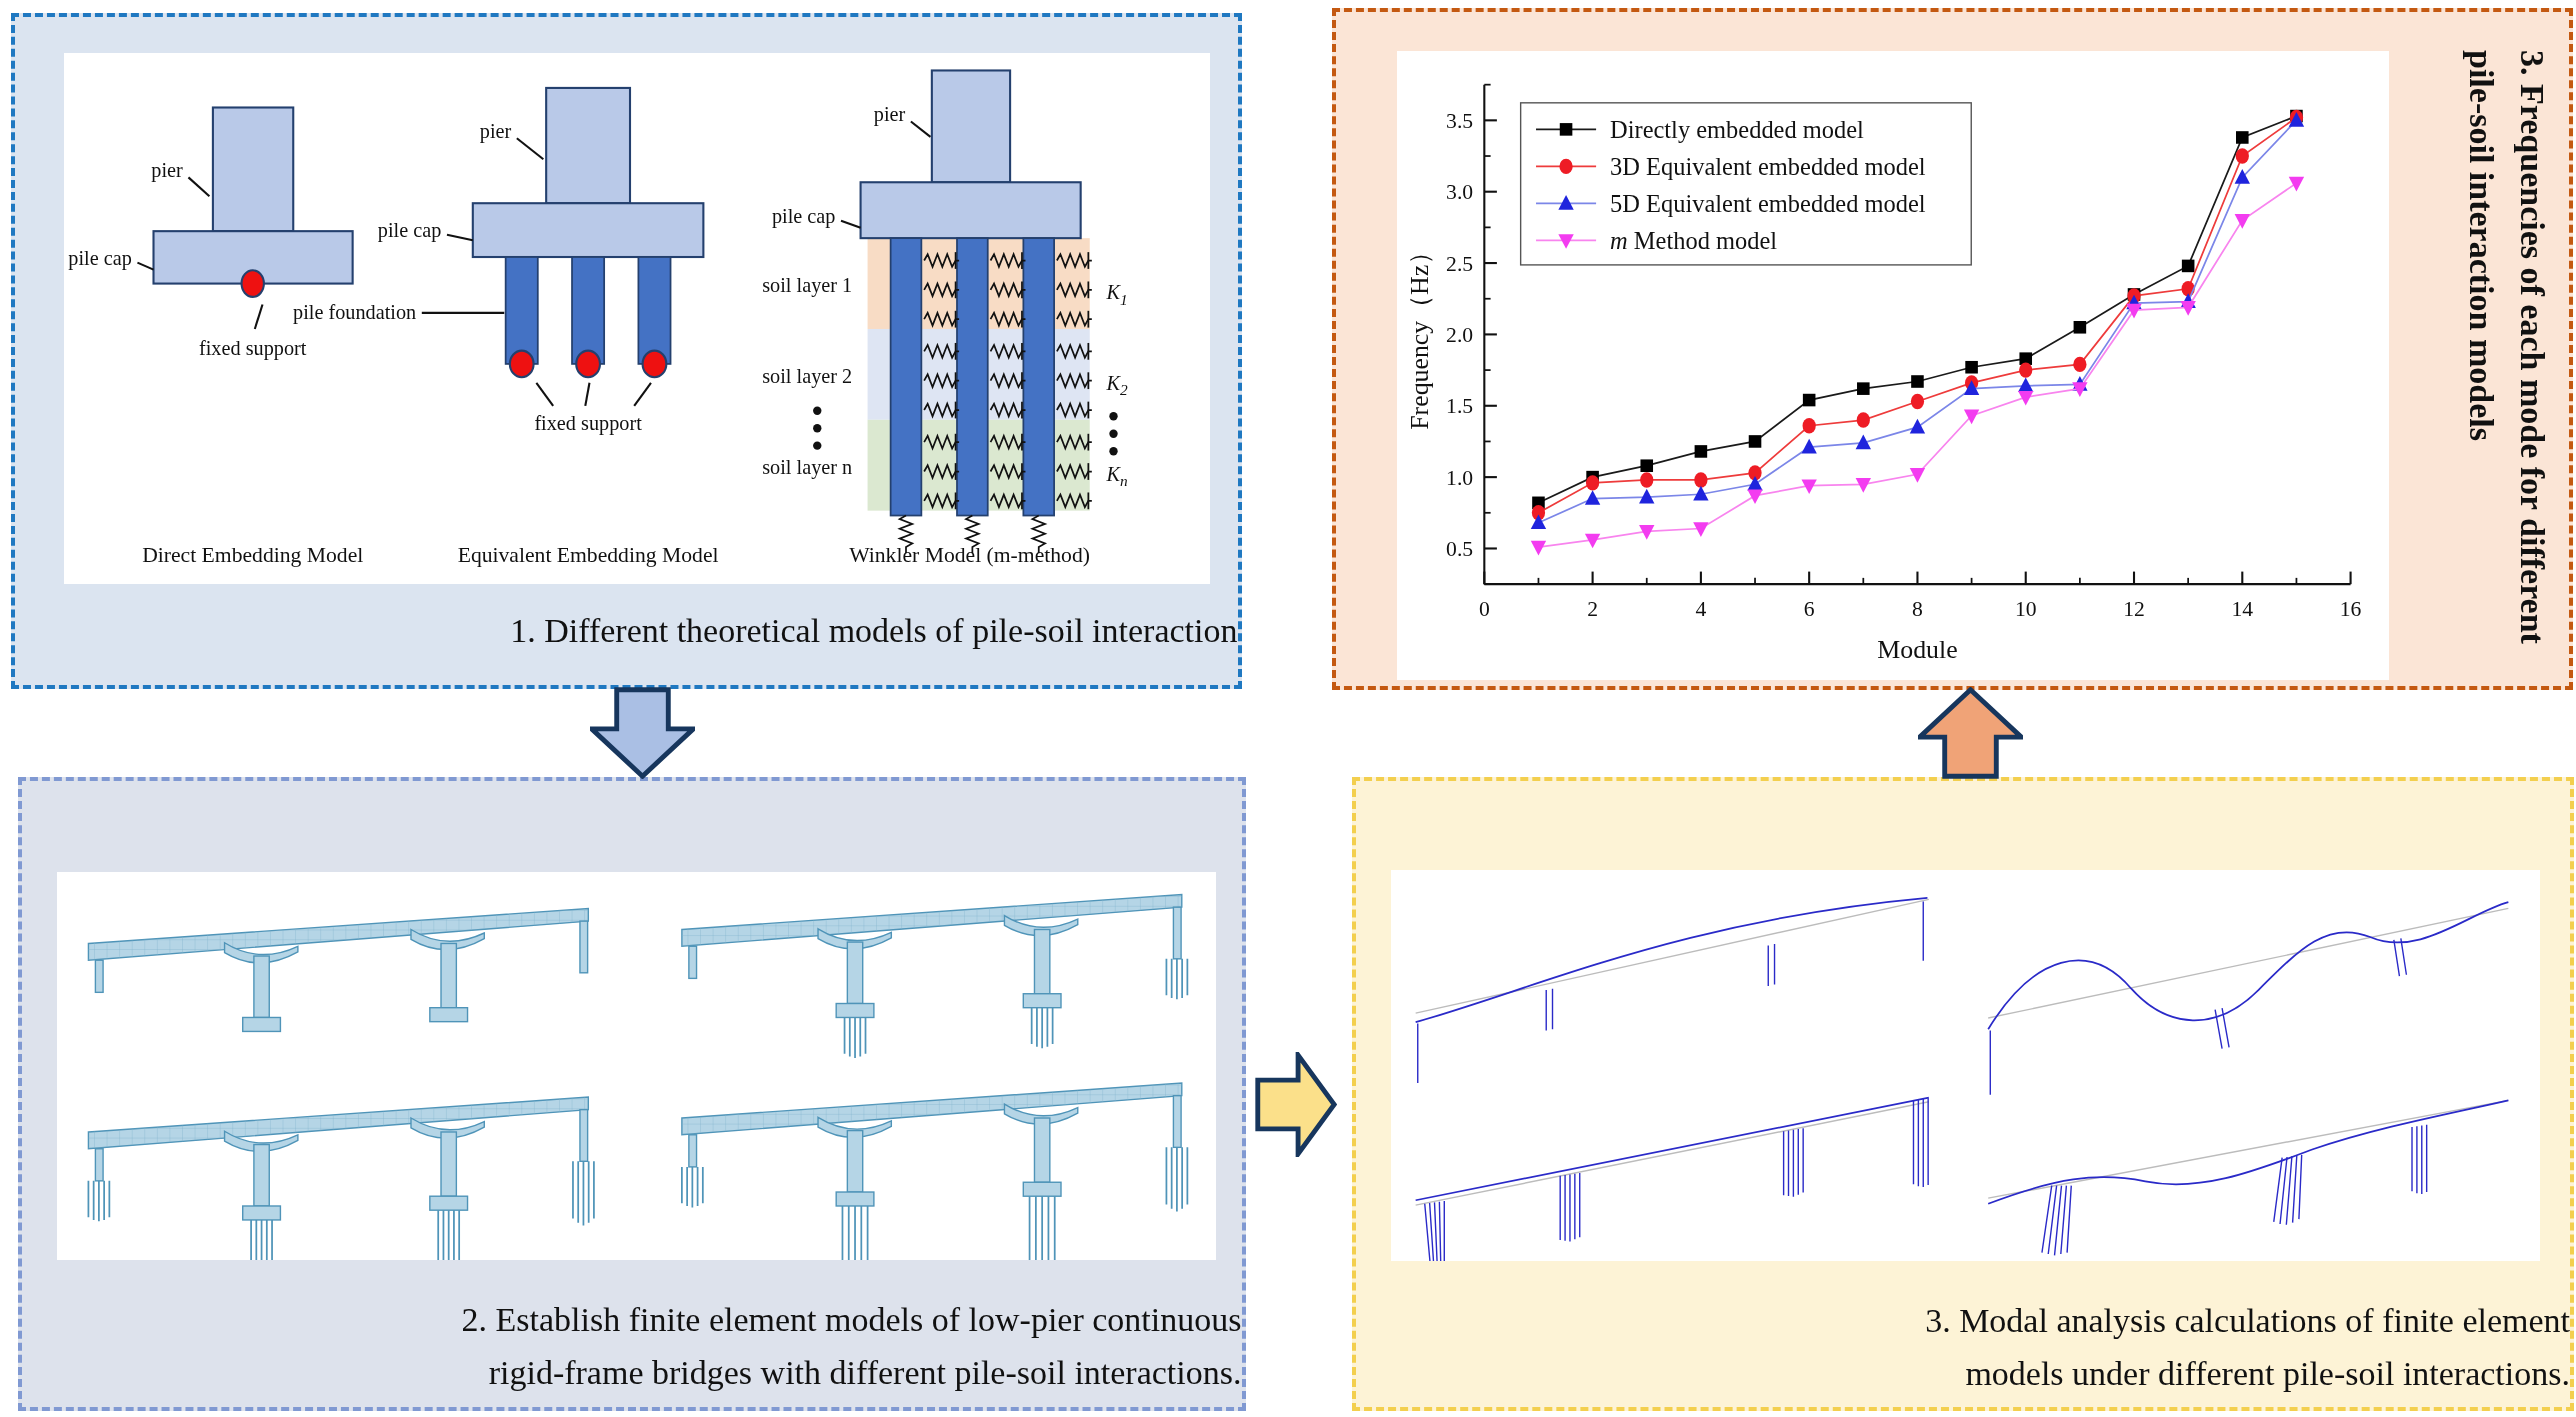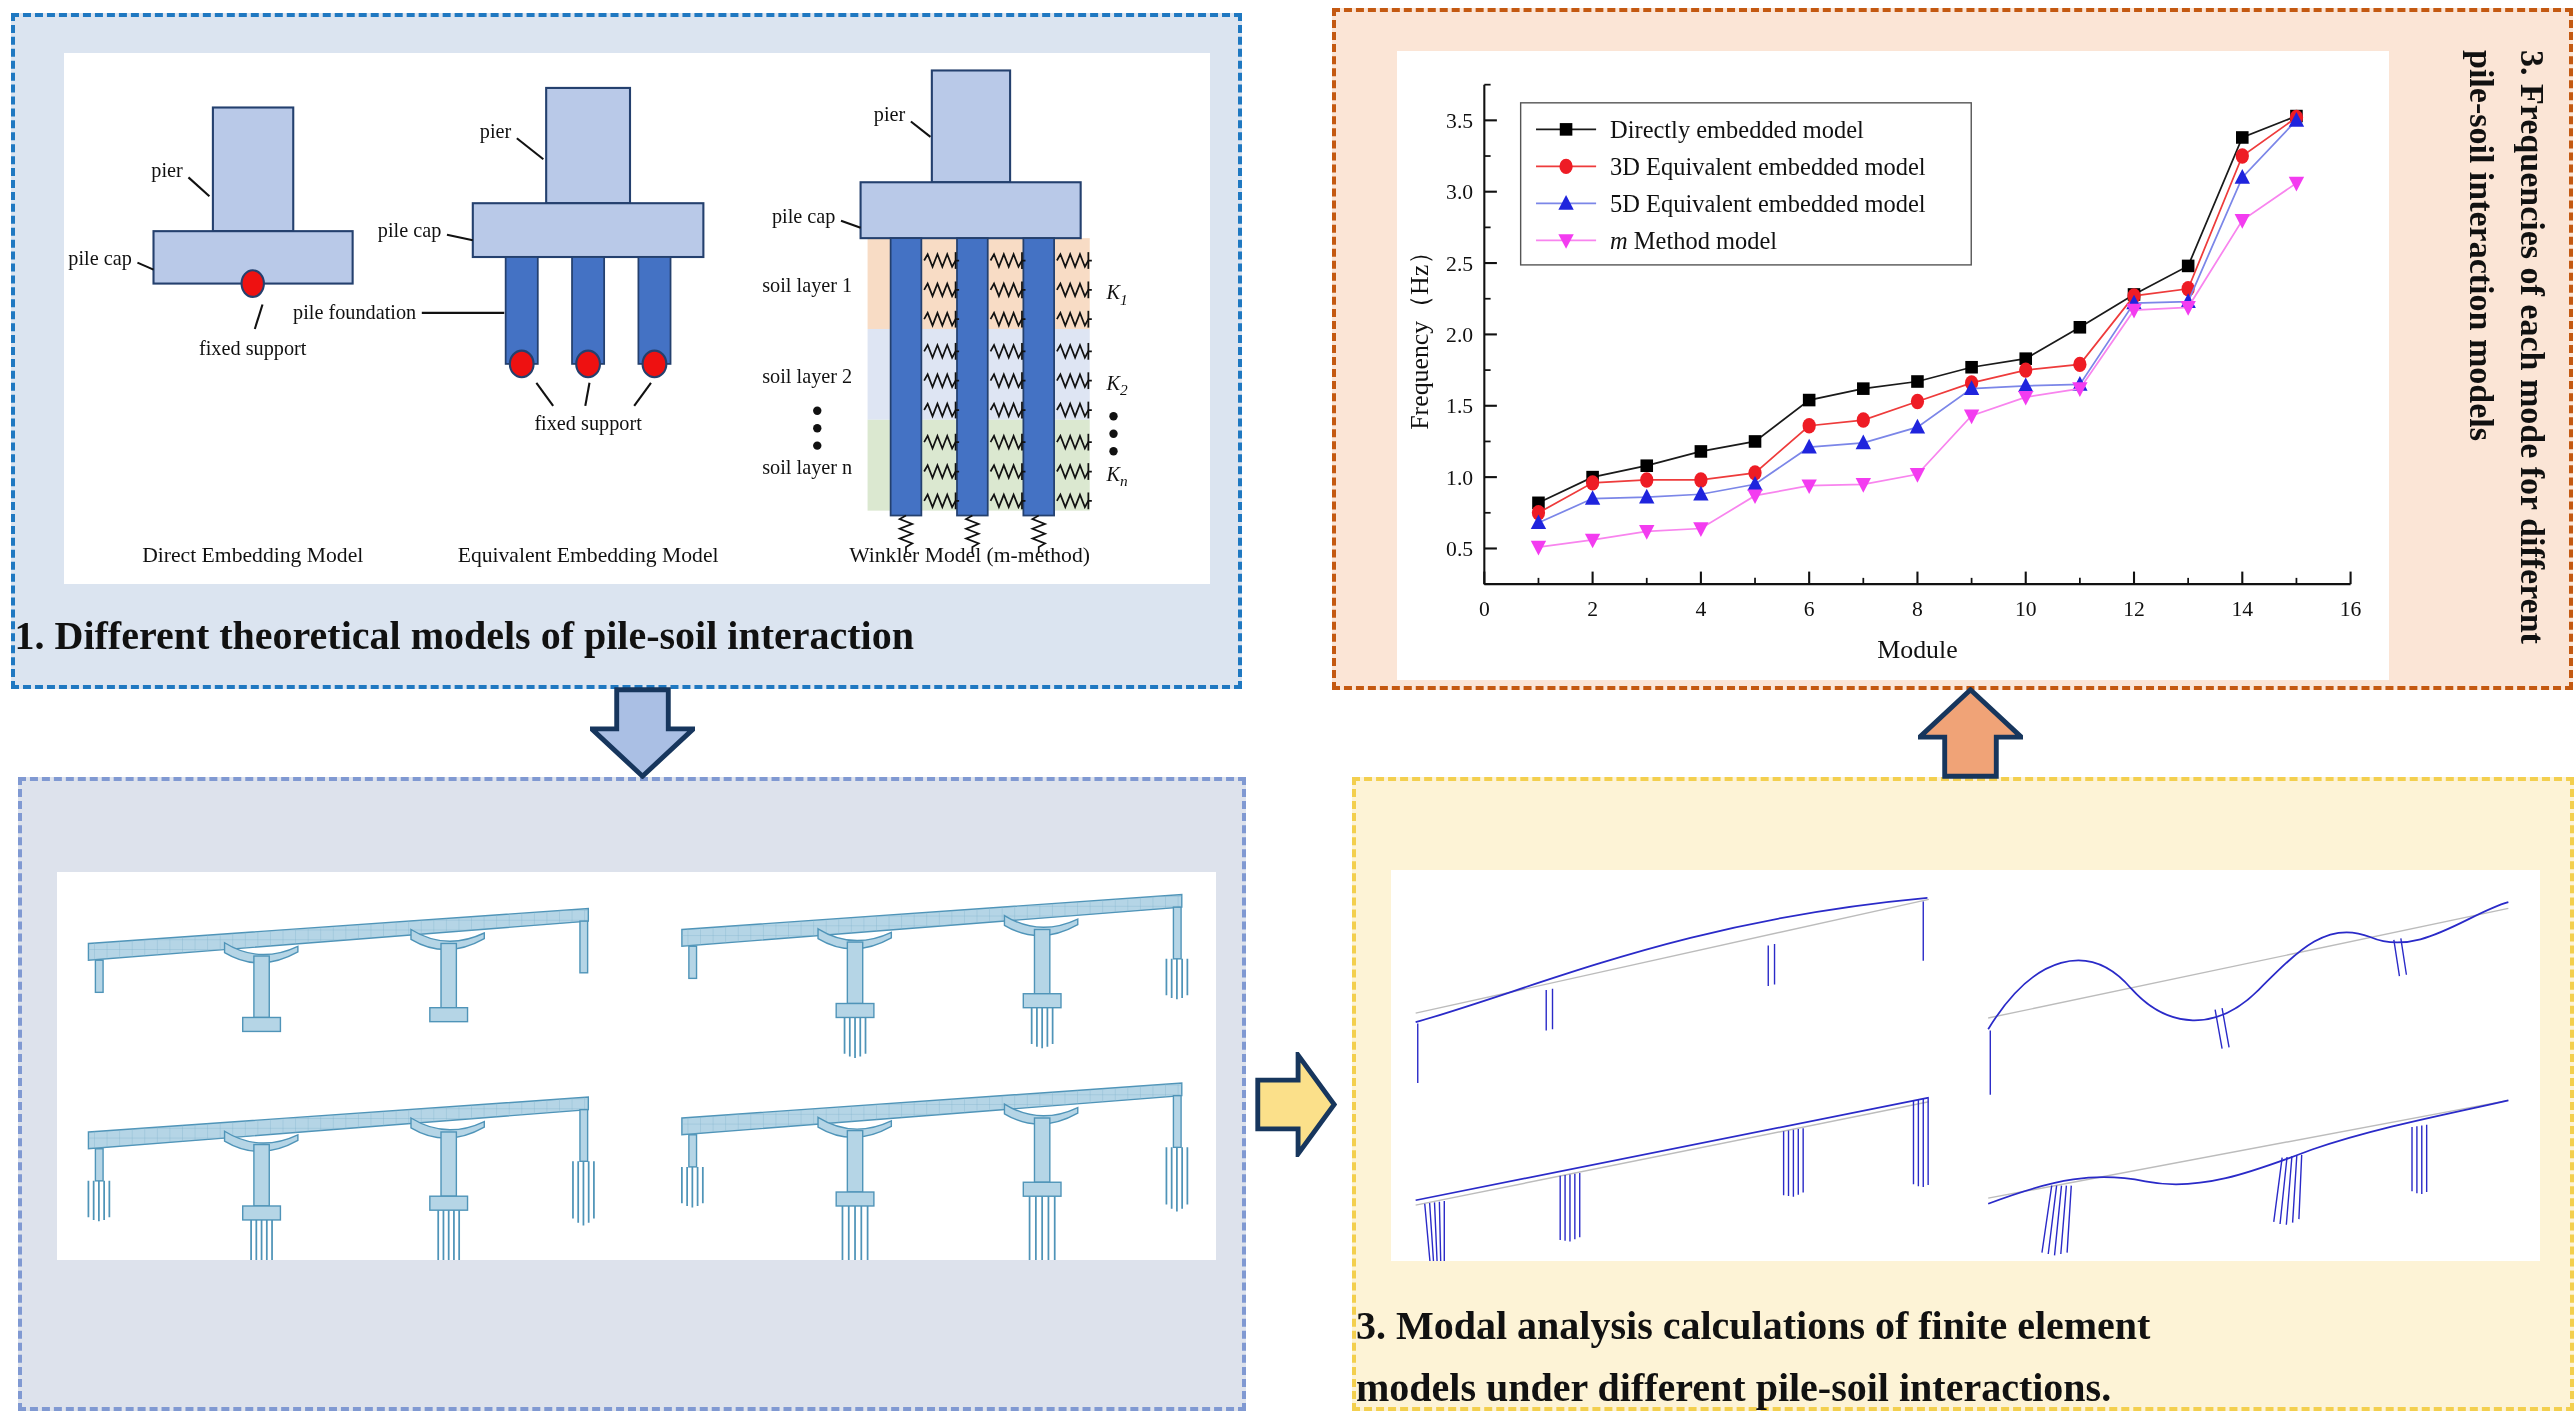--- a/index.html
+++ b/index.html
@@ -8,21 +8,21 @@
   .dashedbox{position:absolute;box-sizing:border-box;border-style:dashed;border-width:4.9px;}
   #box1{left:10.5px;top:12.6px;width:1231px;height:676px;background:var(--box1-bg);border-color:var(--box1-border);}
   #box2{left:17.5px;top:777px;width:1228px;height:634px;background:var(--box2-bg);border-color:var(--box2-border);}
   #box3{left:1332px;top:8.4px;width:1241px;height:682px;background:var(--box3-bg);border-color:var(--box3-border);}
   #box4{left:1352px;top:777px;width:1222px;height:634px;background:var(--box4-bg);border-color:var(--box4-border);}
   .panel{position:absolute;background:#ffffff;}
   #panel1{left:49px;top:36px;width:1146px;height:531px;}
   #panel2{left:35px;top:91px;width:1159px;height:388px;}
   #panel3{left:61px;top:39px;width:992px;height:629px;}
   #panel4{left:35px;top:89px;width:1149px;height:391px;}
-  .boxtitle{position:absolute;width:100%;text-align:left;font-weight:bold;font-size:40px;line-height:1.55;}
+  .boxtitle{position:absolute;width:100%;text-align:right;font-weight:normal;font-size:34px;line-height:1.55;}
   #title1{top:588px;}
   #title2{top:513px;}
   #title4{top:508px;margin-top:6px;}
   .sidetitle{position:absolute;right:11.2px;top:38px;height:608px;width:170px;
              writing-mode:vertical-rl;font-weight:bold;font-size:34px;line-height:1.5;}
   svg{display:block;}
   svg text{font-family:"Liberation Serif","DejaVu Serif",serif;fill:#111;}
   .pier{fill:var(--pier-fill);stroke:#24406e;stroke-width:3;}
   .pile{fill:var(--pile-fill);stroke:#24406e;stroke-width:2.5;}
   .support{fill:var(--support-red);stroke:#24406e;stroke-width:3;}
@@ -214,20 +214,24 @@
           <use href="#pilegrp-short" x="60" y="442"></use>
         </g>
         <g>
           <use href="#bridge" x="885" y="290"></use>
           <use href="#pilegrp-long" x="1143" y="478"></use>
           <use href="#pilegrp-long" x="1411" y="464"></use>
           <use href="#pilegrp-med" x="1604" y="394"></use>
           <use href="#pilegrp-short" x="910" y="422"></use>
         </g>
       </svg>
+    </div>
+    <div id="title2" class="boxtitle">
+      <div>2. Establish finite element models of low-pier continuous</div>
+      <div>rigid-frame bridges with different pile-soil interactions.</div>
     </div>
   </div>
 
   <div id="box3" class="dashedbox">
     <div id="panel3" class="panel">
       <svg id="chart-svg" width="992" height="629" viewBox="0 0 1420 900">
           <line x1="125" y1="48" x2="125" y2="763" stroke="#111" stroke-width="3"></line>
           <line x1="125" y1="763" x2="1365" y2="763" stroke="#111" stroke-width="3"></line>
           <line x1="125" y1="711.9285714285714" x2="143" y2="711.9285714285714" stroke="#111" stroke-width="3"></line>
           <text x="109" y="722.9285714285714" text-anchor="end" font-size="31">0.5</text>

